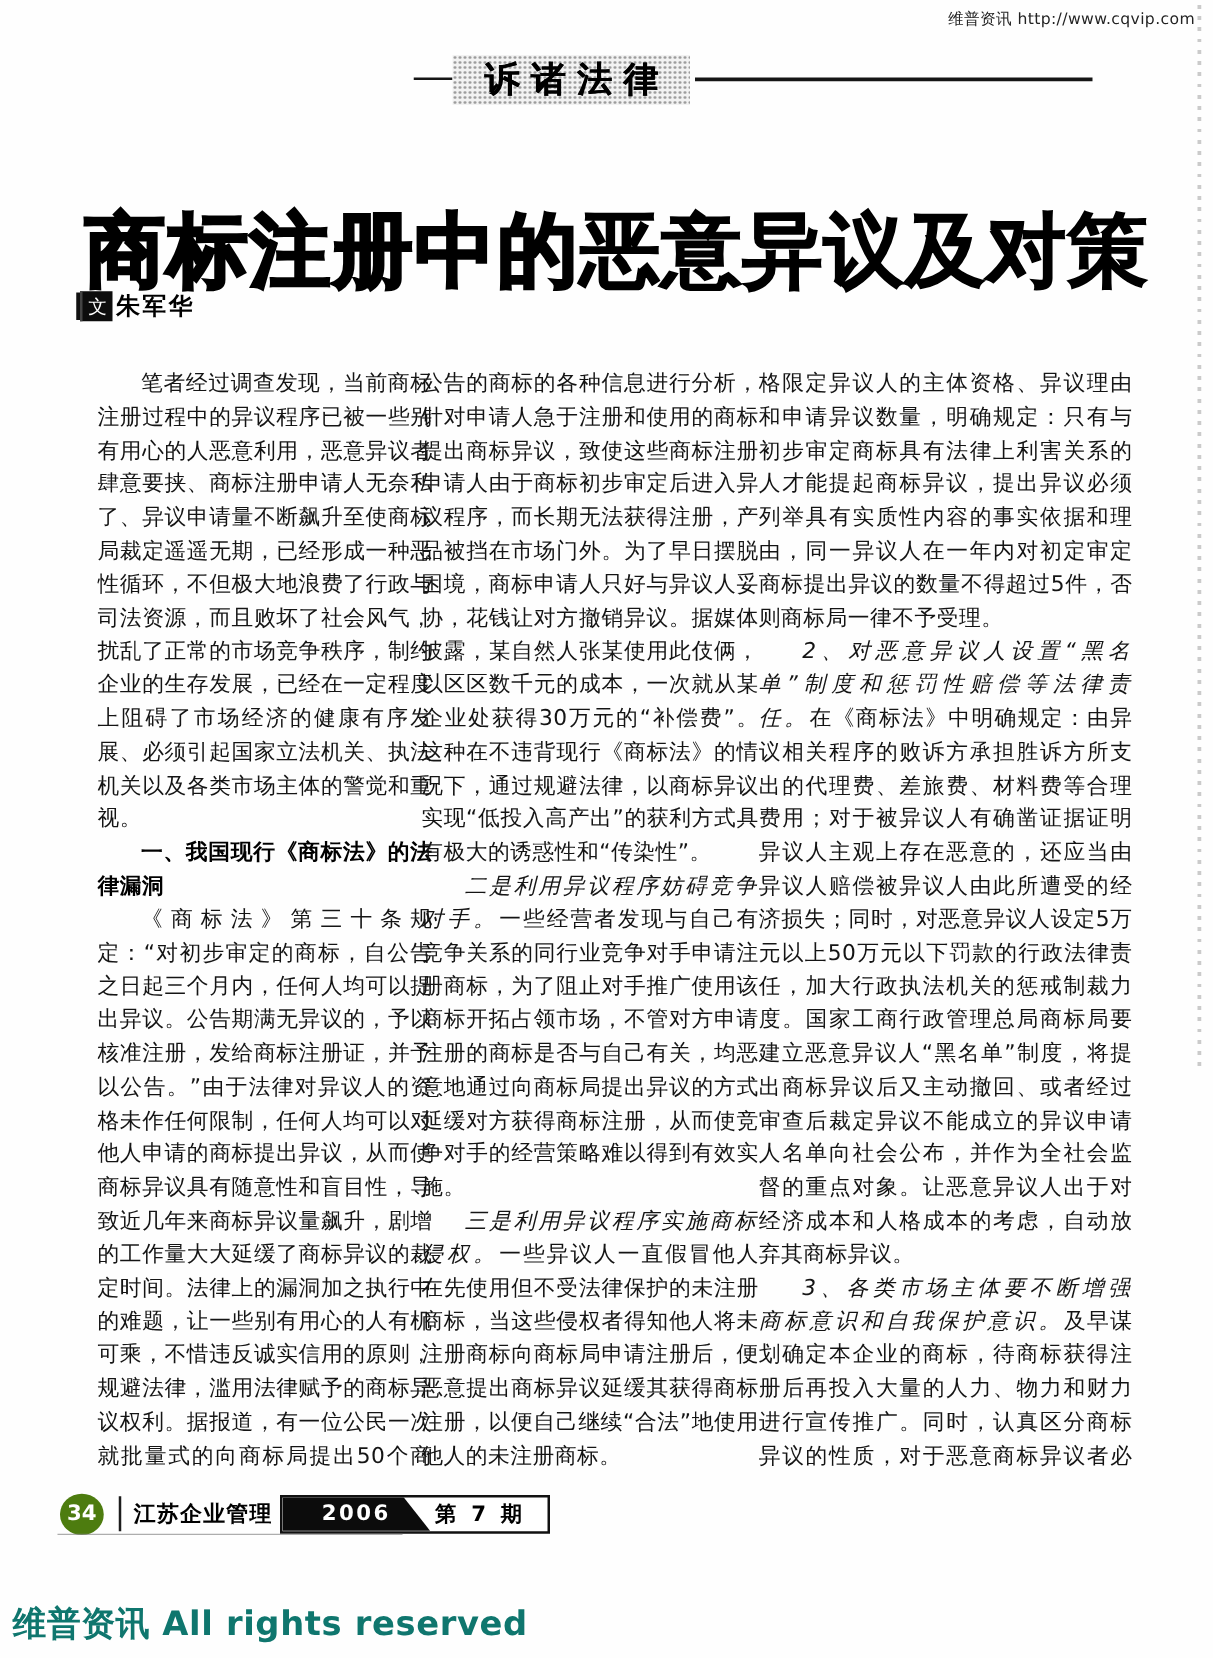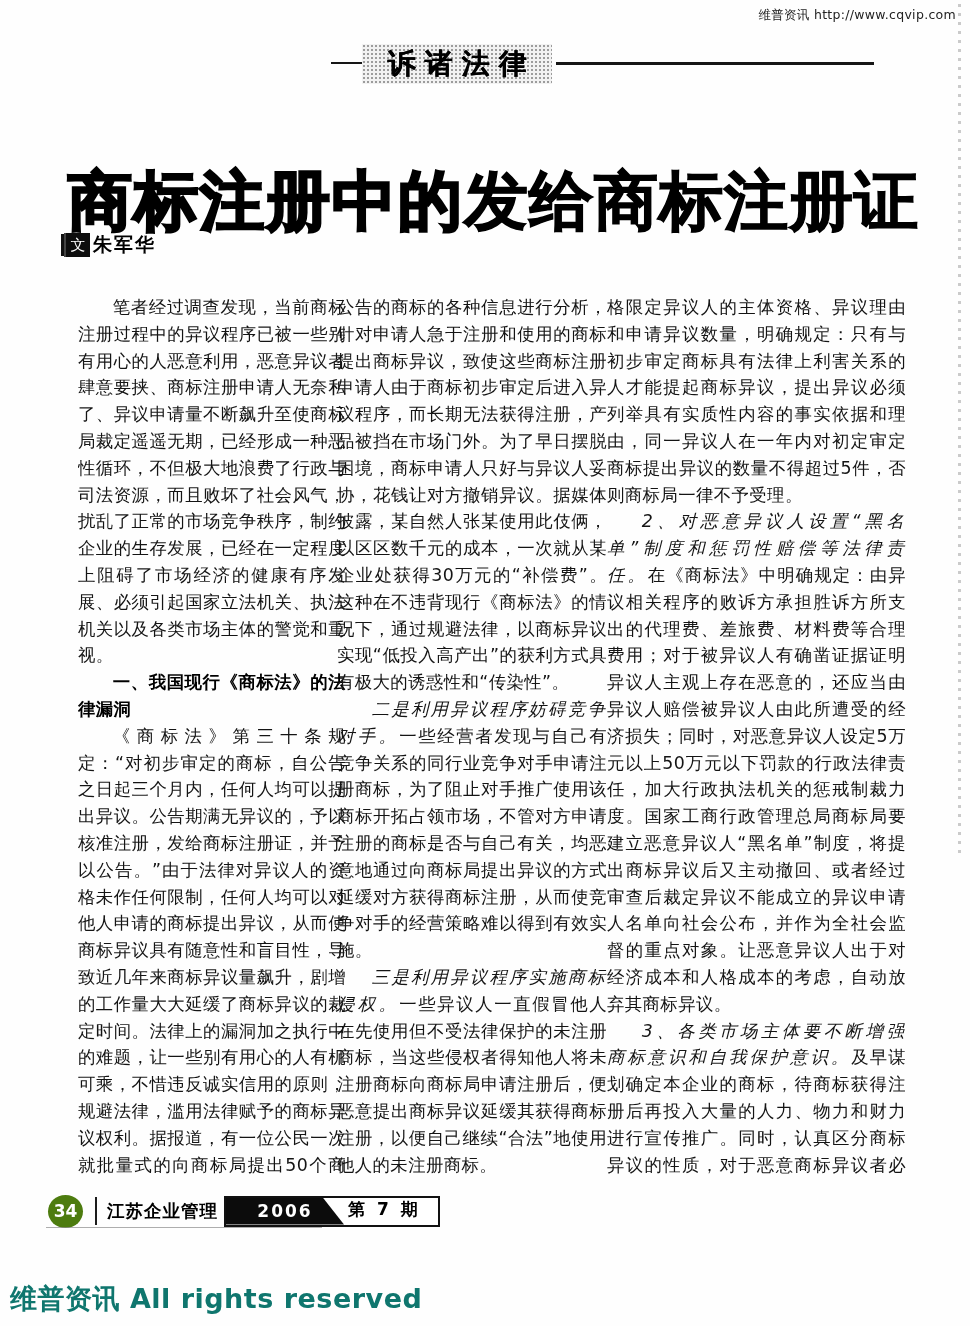--- a/index.html
+++ b/index.html
@@ -65,21 +65,21 @@
   
   .footer{position:absolute;top:1192px;left:48px;height:38px;display:flex;align-items:center;}
   .page-badge{
     width:35px;height:33px;background:#4d7c0f;border-radius:50%;
     color:#fff;font-size:17px;font-weight:800;
     display:flex;align-items:center;justify-content:center;
   }
   .footer-vline{width:2px;height:28px;background:#1c1c1c;margin-left:12px;}
   .journal-name{font-size:17.5px;font-weight:800;color:#000;margin-left:10px;letter-spacing:1px;}
   .issue-box{
-    margin-left:6px;height:27px;border:2px solid #111;display:flex;
+    margin-left:6px;height:27px;border:2px solid #111;display:flex;align-items:center;
     width:212px;background:#fff;
   }
   .issue-year{
     height:100%;width:118px;background:#0c0c0c;color:#fff;font-size:17px;font-weight:800;
     display:flex;align-items:center;justify-content:center;letter-spacing:2px;
     clip-path:polygon(0 0,82% 0,100% 100%,0 100%);
   }
   .issue-label{font-size:17px;font-weight:800;color:#000;letter-spacing:3px;margin-left:4px;white-space:nowrap;}
   .footer-rule{position:absolute;top:1227px;left:46px;width:276px;height:1px;background:#8a8a8a;opacity:.7;}
   
@@ -94,21 +94,21 @@
 <div class="header-mark">维普资讯 http://www.cqvip.com</div>
 
 <div class="scan-line"></div>
 
 <div class="rule rule-left"></div>
 <div class="banner-box">
   <span>诉诸法律</span>
 </div>
 <div class="rule rule-right"></div>
 
-<h1 class="title"><span class="t1">商标注册中的</span><span class="t2">发给商标注册证</span></h1>
+<h1 class="title"><span class="t1">商标注册中的</span><span class="t2">恶意异议及对策</span></h1>
 
 <div class="byline">
   <span class="wen-box">文</span>
   <span class="author">朱军华</span>
 </div>
 
 <div class="col col-1">
     <p><span>笔者经过调查发现，当前商标注册过程中的异议程序已被一些别有用心的人恶意利用，恶意异议者肆意要挟、商标注册申请人无奈私了、异议申请量不断飙升至使商标局裁定遥遥无期，已经形成一种恶性循环，不但极大地浪费了行政与司法资源，而且败坏了社会风气，扰乱了正常的市场竞争秩序，制约企业的生存发展，已经在一定程度上阻碍了市场经济的健康有序发展、必须引起国家立法机关、执法机关以及各类市场主体的警觉和重视。</span></p>
     <p class="heading"><span>一、我国现行《商标法》的法律漏洞</span></p>
     <p><span>《商标法》第三十条规定：“对初步审定的商标，自公告之日起三个月内，任何人均可以提出异议。公告期满无异议的，予以核准注册，发给商标注册证，并予以公告。”由于法律对异议人的资格未作任何限制，任何人均可以对他人申请的商标提出异议，从而使商标异议具有随意性和盲目性，导致近几年来商标异议量飙升，剧增的工作量大大延缓了商标异议的裁定时间。法律上的漏洞加之执行中的难题，让一些别有用心的人有机可乘，不惜违反诚实信用的原则，规避法律，滥用法律赋予的商标异议权利。据报道，有一位公民一次就批量式的向商标局提出50个商标异议，使50个正在等待注册的商标和商标注册申请人陷入到漫长等待的法律程序中备受煎熬。</span></p>

